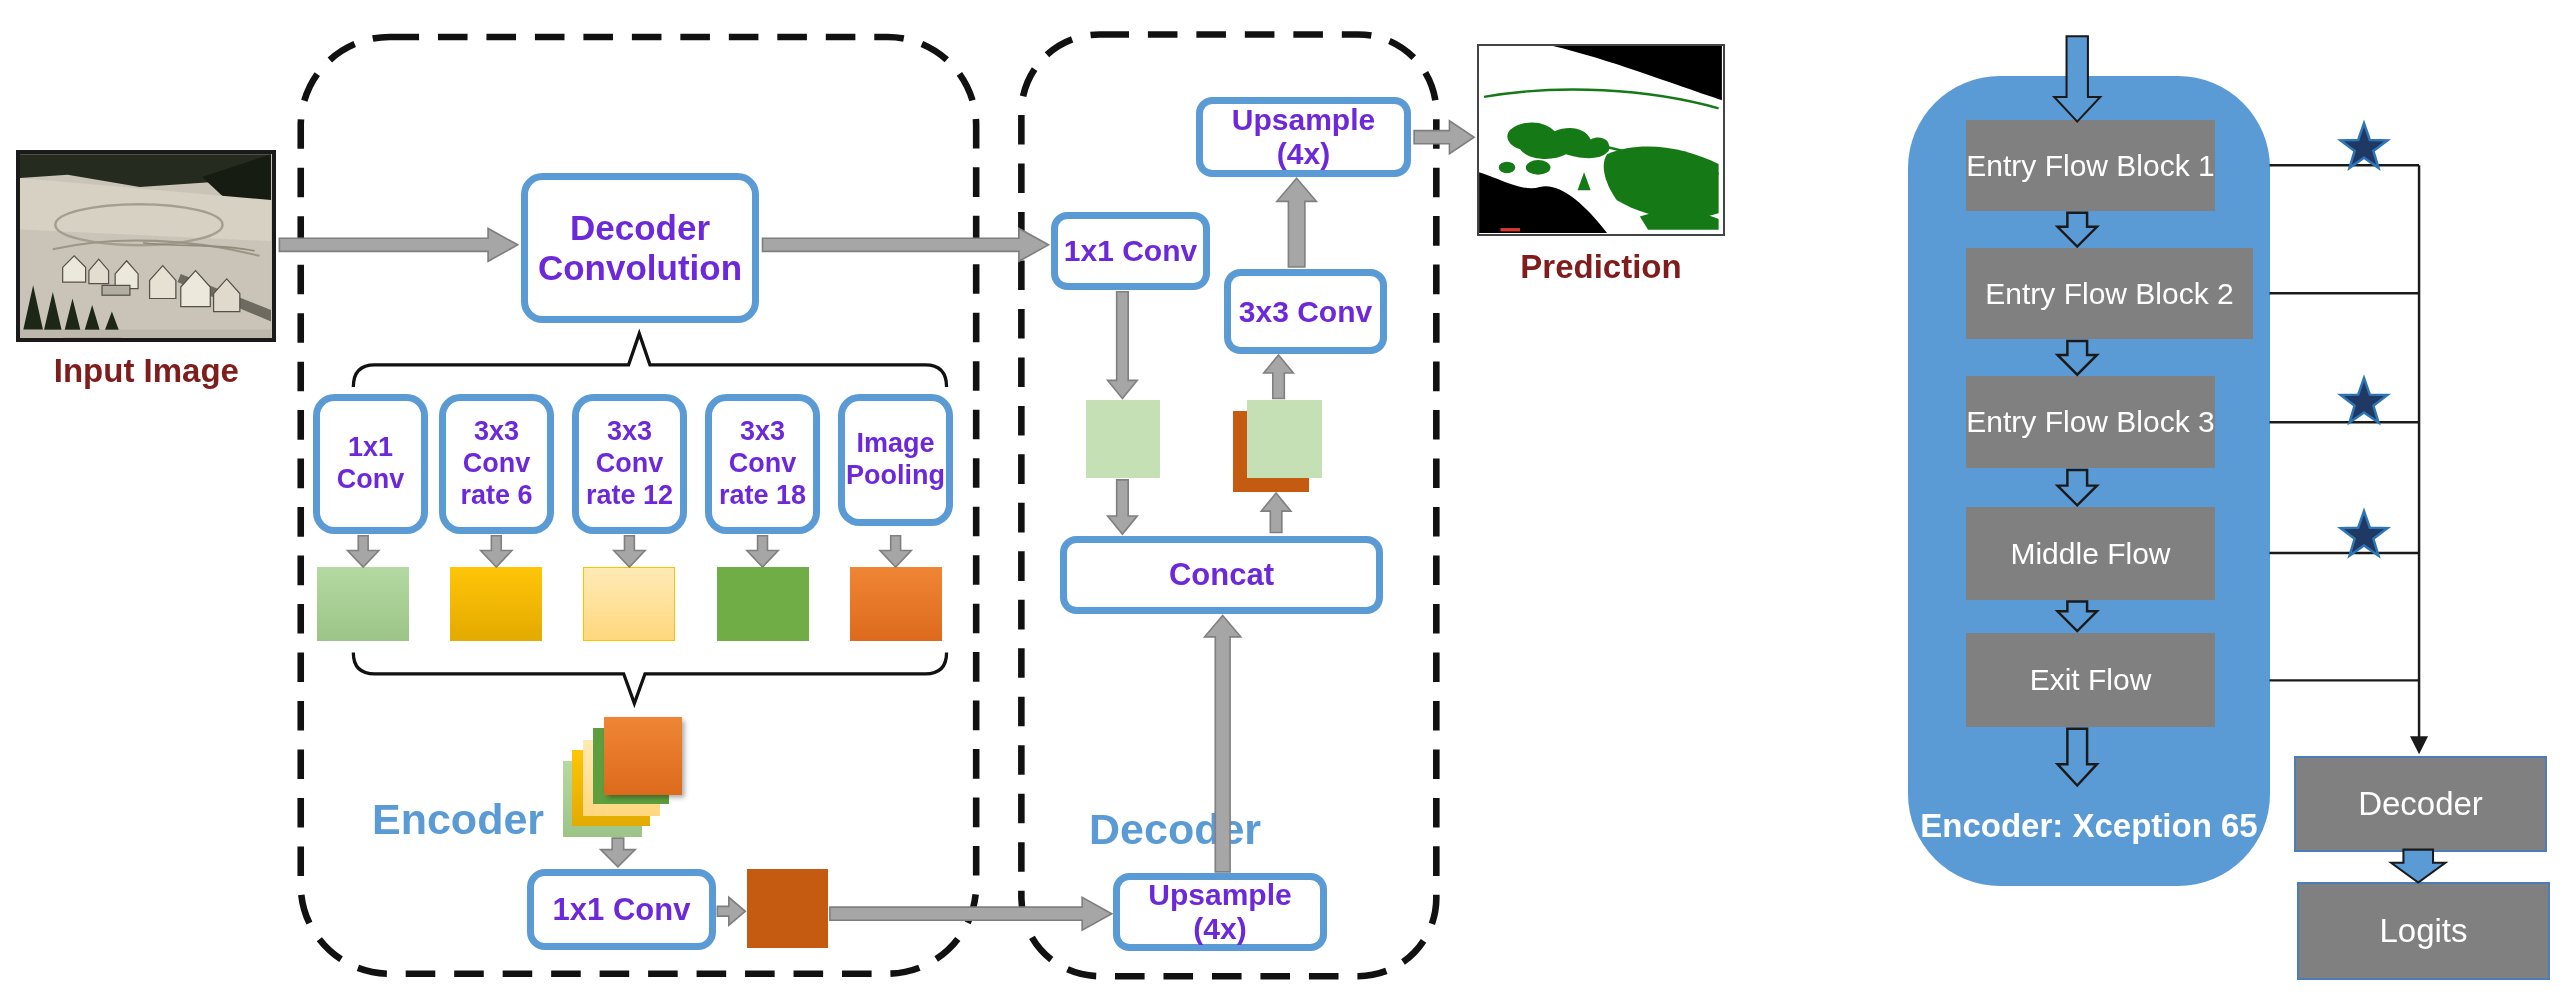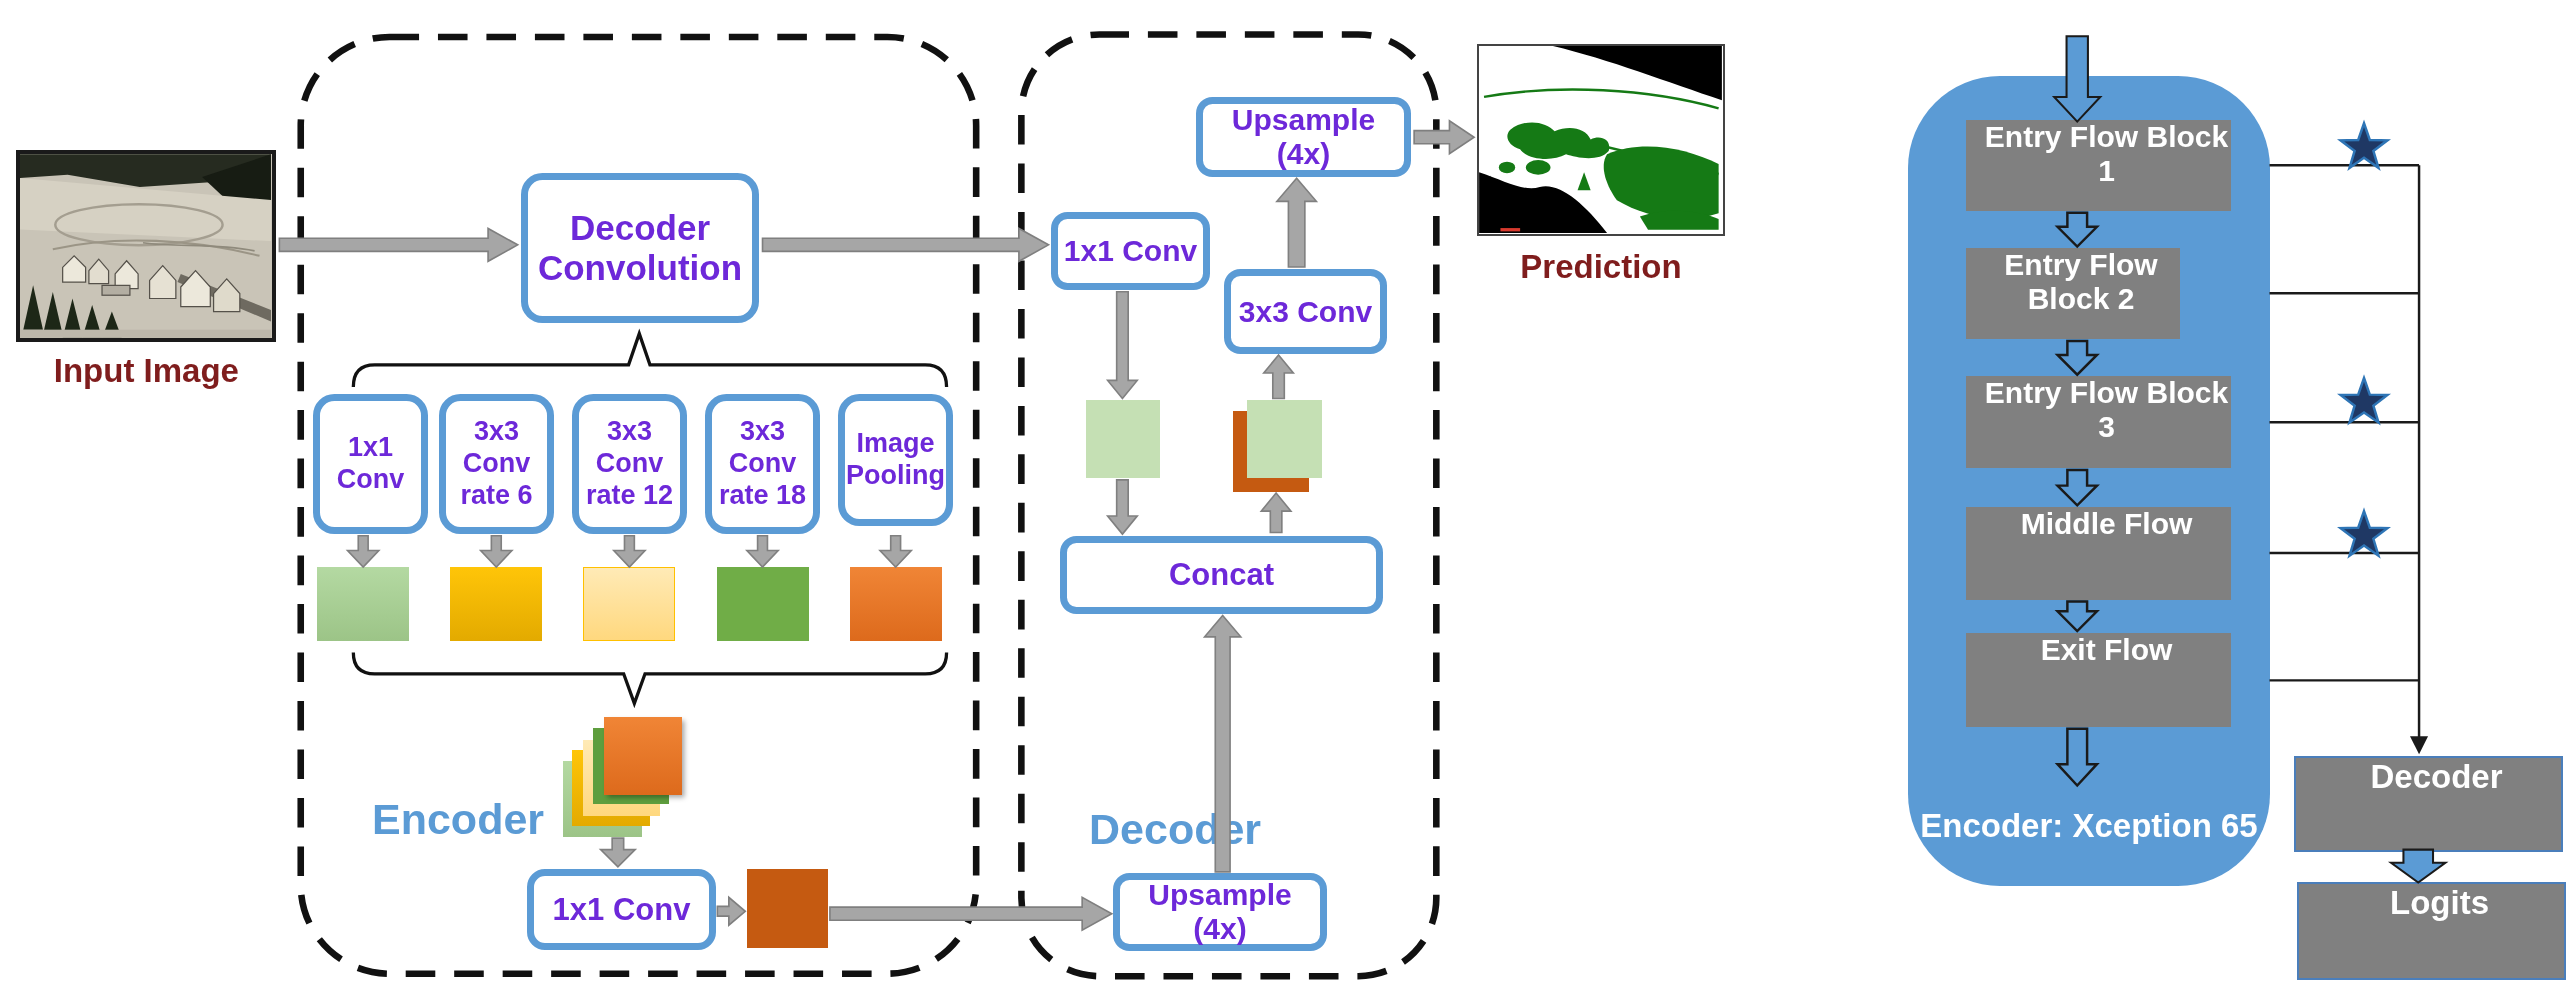--- a/index.html
+++ b/index.html
@@ -6,22 +6,22 @@
   #canvas{position:relative;width:2576px;height:1000px;background:#ffffff;overflow:hidden;
           font-family:"Liberation Sans",sans-serif;}
   .abs{position:absolute;}
   .box-blue{position:absolute;background:#ffffff;border:7.4px solid #5b9bd5;border-radius:21.4px;
             display:flex;align-items:center;justify-content:center;text-align:center;
             font-weight:bold;color:#6d28d9;box-sizing:border-box;}
   .pre{white-space:pre-line;line-height:1.18;}
   .caption{position:absolute;font-weight:bold;color:#7f1d1d;text-align:center;}
   .blue-label{position:absolute;font-weight:bold;color:#5b9bd5;margin-left:40px;}
   .sq{position:absolute;box-sizing:border-box;}
-  .gray-block{position:absolute;background:#808080;color:#ffffff;display:flex;align-items:flex-start;
-              justify-content:center;font-weight:bold;text-align:center;padding-left:16px;}
+  .gray-block{position:absolute;background:#808080;color:#ffffff;display:flex;align-items:center;
+              justify-content:center;font-weight:normal;text-align:center;}
   .photo-frame{position:absolute;box-sizing:border-box;}
   svg{display:block;}
   #connectors{position:absolute;left:0;top:0;pointer-events:none;}
 </style>
 </head>
 <body>
 
 <div id="canvas">
 
   <div class="photo-frame" style="left:16.4px;top:150px;width:260px;height:192px;border:4.1px solid #1a1a1a;background:#c8c3b6;">
@@ -146,21 +146,21 @@
       <rect x="26" y="222" width="24" height="4" fill="#d83a2e"></rect>
     </svg>
   </div>
   <div class="caption" style="left:1477px;top:248px;width:248px;font-size:33px;">Prediction</div>
 
   <div class="abs" style="left:1908px;top:76px;width:362px;height:810px;background:#5b9bd5;border-radius:92px;"></div>
 
   <div class="gray-block" style="left:1966px;top:120px;width:249px;height:91px;font-size:30px;">
     <span>Entry Flow Block 1</span>
   </div>
-  <div class="gray-block" style="left:1966px;top:248px;width:198px;height:91px;font-size:30px;">
+  <div class="gray-block" style="left:1966px;top:248px;width:287px;height:91px;font-size:30px;">
     <span>Entry Flow Block 2</span>
   </div>
   <div class="gray-block" style="left:1966px;top:376px;width:249px;height:92px;font-size:30px;">
     <span>Entry Flow Block 3</span>
   </div>
   <div class="gray-block" style="left:1966px;top:507px;width:249px;height:93px;font-size:30px;">
     <span>Middle Flow</span>
   </div>
   <div class="gray-block" style="left:1966px;top:633px;width:249px;height:94px;font-size:30px;">
     <span>Exit Flow</span>

